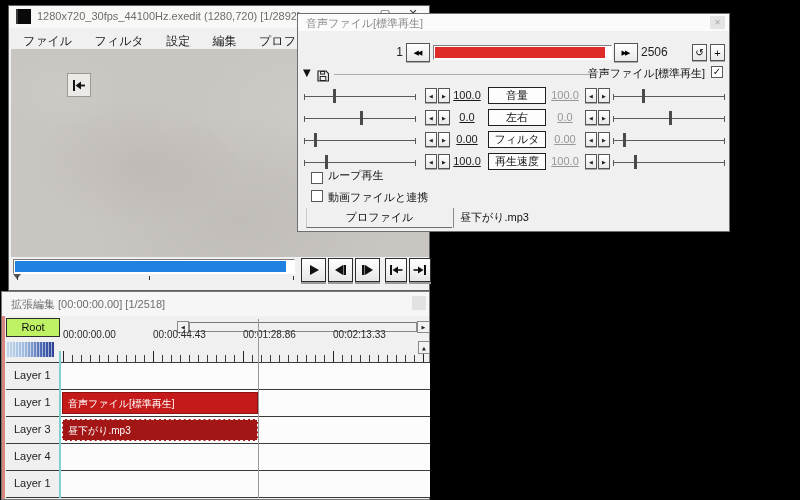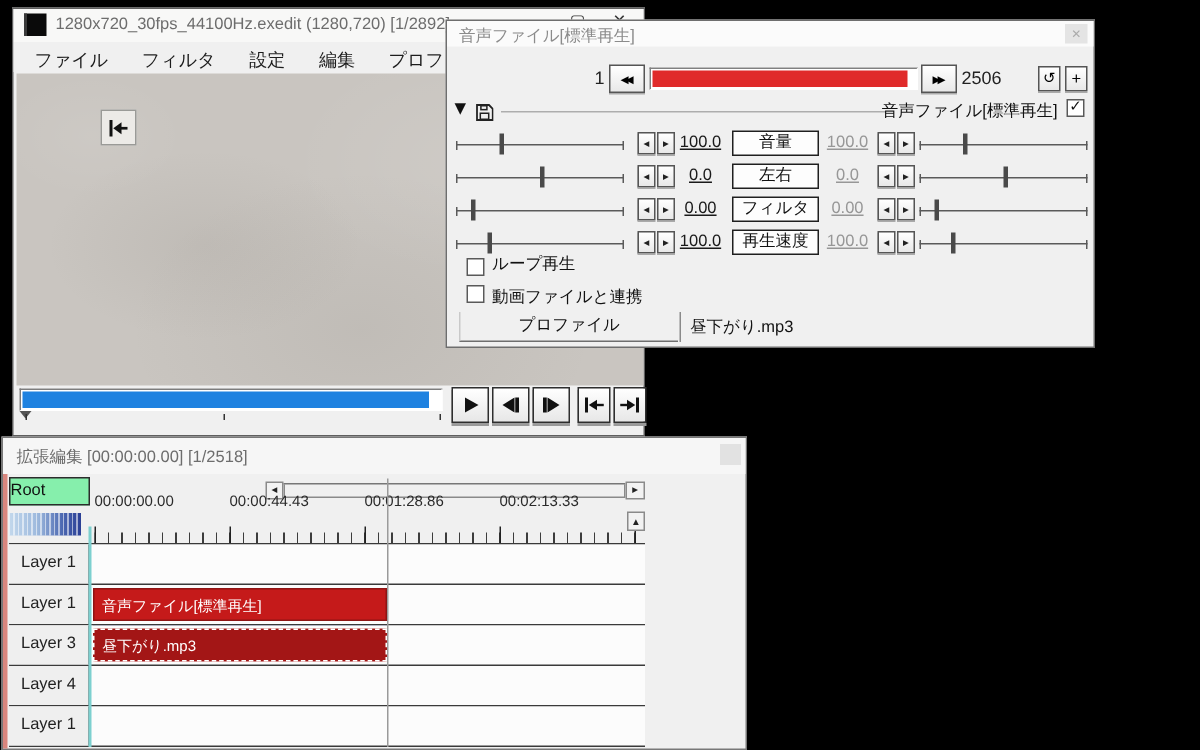--- a/index.html
+++ b/index.html
@@ -80,27 +80,27 @@
     font-size:11px;text-align:center;line-height:15px;color:#111;white-space:nowrap}
   .chkrow-label{font-size:11px;color:#111;white-space:nowrap}
   #chk1-box{left:13px;top:158px}#chk1-label{left:30px;top:154px}
   #chk2-box{left:13px;top:176px}#chk2-label{left:30px;top:176px}
   #dlg-refbtn{left:8px;top:194px;width:146px;height:20px;border-bottom:1px solid #6e6e6e;
     border-left:1px solid #c9c9c9;font-size:11px;text-align:center;line-height:18px;color:#111}
   #dlg-refsep{left:155px;top:194px;width:1px;height:20px;background:#8a8a8a}
   #dlg-filename{left:162px;top:196px;font-size:11px;color:#111;white-space:nowrap}
 
   
-  #timeline{left:1px;top:291px;width:497px;height:209px;z-index:20;border-color:#787878}
+  #timeline{left:1px;top:291px;width:429px;height:209px;z-index:20;border-color:#787878}
   #tl-titlebar{left:0;top:0;right:0;height:24px;background:#f6f6f6}
   #tl-title{left:9px;top:5px;font-size:11px;color:#6d6d6d;white-space:nowrap}
   #tl-close{right:3px;top:4px;width:14px;height:14px;background:#e2e2e2}
   #tl-rededge{left:0;top:24px;width:3px;height:183px;background:#d9867e}
-  #tl-root{left:4px;top:26px;width:54px;height:19px;background:#86efac;border:1px solid #2c2c2c;
-    font-size:11px;text-align:left;line-height:17px;color:#111}
+  #tl-root{left:4px;top:26px;width:54px;height:19px;background:#bef264;border:1px solid #2c2c2c;
+    font-size:11px;text-align:center;line-height:17px;color:#111}
   .scrbtn{background:#f2f2f2;border:1px solid #8a8a8a;display:flex;align-items:center;
     justify-content:center;font-size:5px;color:#222}
   #tl-hsl{left:175px;top:29px;width:12px;height:12px}
   #tl-hsr{left:415px;top:29px;width:13px;height:12px}
   #tl-hstrough{left:187px;top:30px;width:228px;height:10px;background:#f0f0f0;
     border:1px solid #8a8a8a;border-top-color:#777}
   #tl-gauge{left:4px;top:50px;width:48px;height:15px;
     background:
      repeating-linear-gradient(90deg,rgba(255,255,255,.55) 0 1px,transparent 1px 3px),
      linear-gradient(90deg,#c3d8ec 0%,#9db9dd 40%,#4a66b0 75%,#2b3f95 100%)}

